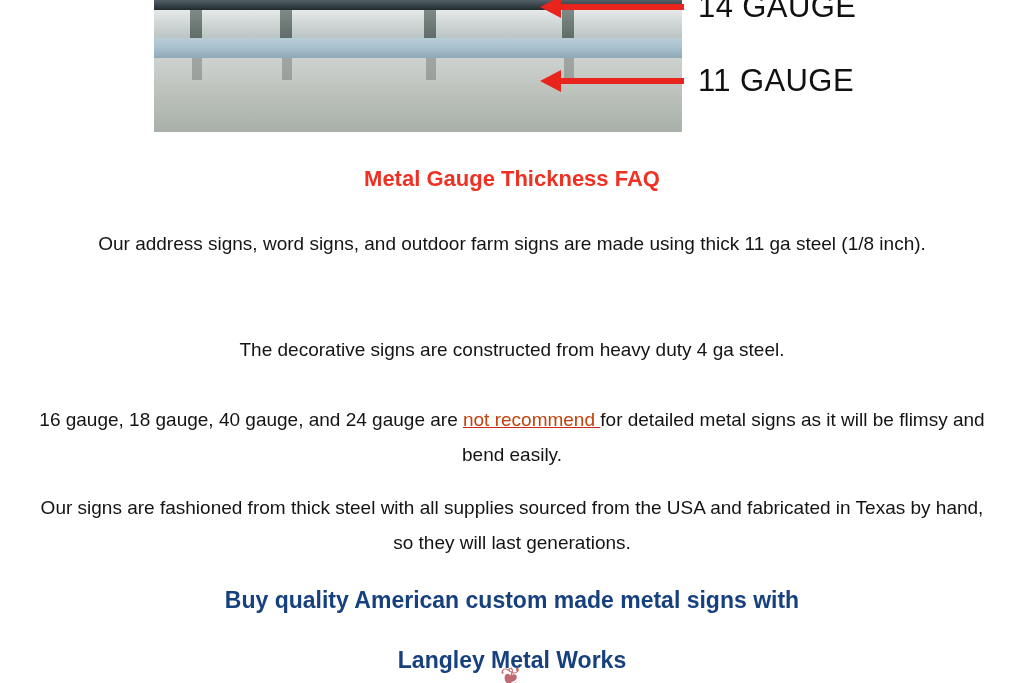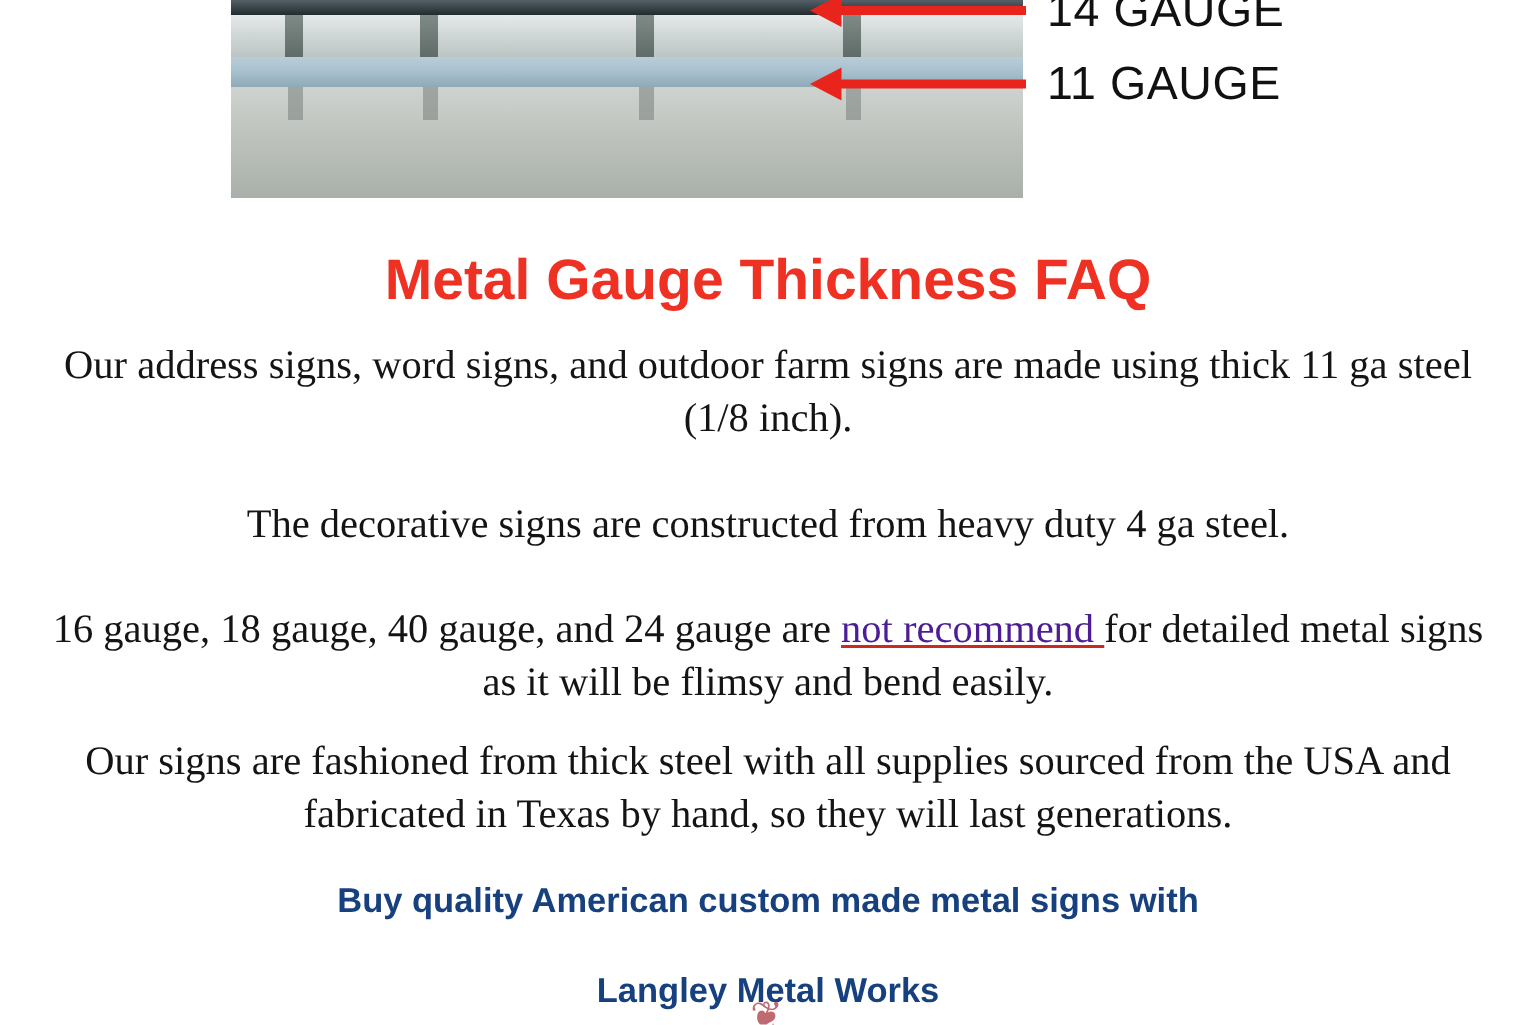--- a/index.html
+++ b/index.html
@@ -122,54 +122,54 @@
   }
   .callout .gauge-label {
     margin-left: 14px;
     font-size: 31px;
     color: #111111;
     letter-spacing: .4px;
     white-space: nowrap;
     font-family: "Liberation Sans", sans-serif;
   }
   .callout-14 { left: 560px; top: -10px; }
-  .callout-11 { left: 560px; top: 39px; }
+  .callout-11 { left: 560px; top: 64px; }
 
   
   .faq-title {
     position: absolute;
     left: 0;
     top: 166px;
     width: 1024px;
     text-align: center;
-    font-size: 38px;
+    font-size: 22px;
     color: #ef3124;
     font-weight: bold;
     font-family: "Liberation Sans", sans-serif;
   }
 
   .para {
     position: absolute;
     left: 32px;
     width: 960px;
     text-align: center;
-    font-size: 27px;
+    font-size: 19px;
     line-height: 35px;
     color: #141414;
-    font-family: Liberation Serif, serif;
+    font-family: Liberation Sans, sans-serif;
   }
   .p1 { top: 226px; }
   .p2 { top: 332px; }
   .p3 { top: 402px; }
   .p4 { top: 490px; }
 
   .underline-red {
     text-decoration: underline;
     text-decoration-color: #cc2a1f;
-    color: #4c1d95;
+    color: #c2410c;
   }
 
   .cta {
     position: absolute;
     left: 32px;
     width: 960px;
     text-align: center;
     font-size: 23px;
     line-height: 34px;
     color: #17407f;

